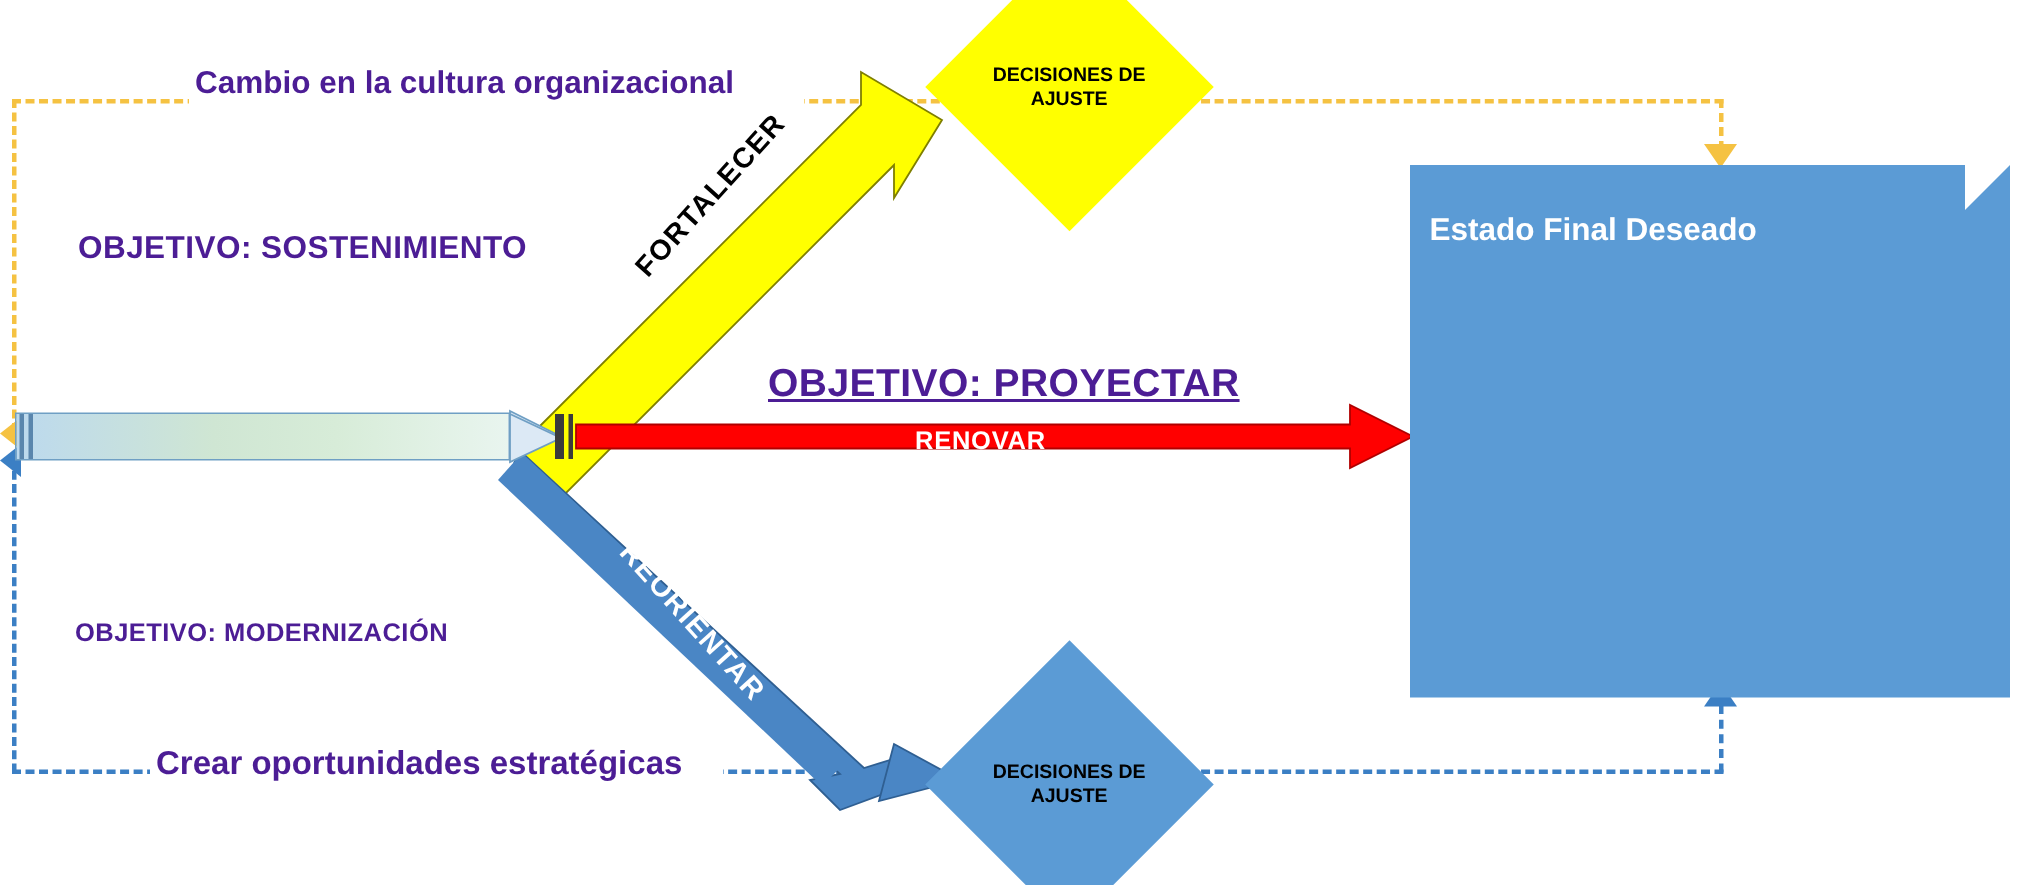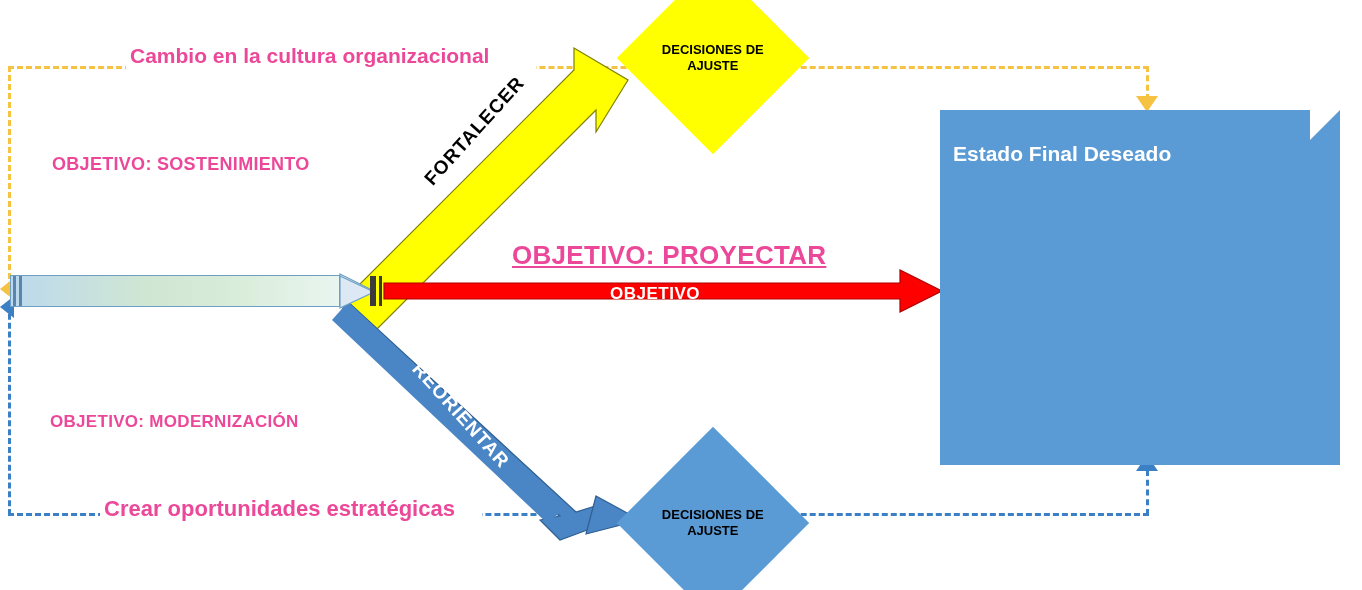--- a/index.html
+++ b/index.html
@@ -13,34 +13,34 @@
     height: 590px;
     background: #ffffff;
     font-family: "Liberation Sans", sans-serif;
     overflow: hidden;
   }
   .abs { position: absolute; }
 
   
   .lbl {
     font-weight: bold;
-    color: #ec4899;
+    color: #4c1d95;
     white-space: nowrap;
   }
   .lbl-culture {
     left: 130px; top: 44px;
     font-size: 21px;
   }
   .lbl-oportunidades {
     left: 104px; top: 496px;
     font-size: 22px;
   }
   .lbl-sostenimiento {
     left: 52px; top: 154px;
-    font-size: 18px;
+    font-size: 21px;
     letter-spacing: .3px;
   }
   .lbl-modernizacion {
     left: 50px; top: 412px;
     font-size: 17px;
     letter-spacing: .3px;
   }
   .lbl-proyectar {
     left: 512px; top: 240px;
     font-size: 26px;
@@ -268,21 +268,21 @@
     <g>
       <polygon points="346,300 576,512 602,504 614,520 560,540 540,520 560,516 338,322" fill="#4a86c5" stroke="#2f5f92" stroke-width="1.2"></polygon>
       <polygon points="348,302 566,506 548,524 332,320" fill="#4a86c5"></polygon>
       <polygon points="596,496 640,520 586,534" fill="#4a86c5" stroke="#2f5f92" stroke-width="1.2"></polygon>
     </g>
 
     <polygon points="340,276 374,292 340,308" fill="#dce9f5" stroke="#6f9fc4" stroke-width="1.2"></polygon>
   </svg>
 
   <div class="abs diag-label lbl-fortalecer">FORTALECER</div>
-  <div class="abs lbl-renovar">OBJETIVO</div>
+  <div class="abs lbl-renovar">RENOVAR</div>
   <div class="abs diag-label lbl-reorientar">REORIENTAR</div>
 
   <div class="abs estrategias-bar">
     <div class="cap" style="left:2px;"></div>
     <div class="cap" style="left:8px;"></div>
   </div>
   <div class="abs bar-endcap"></div>
   <div class="abs bar-endcap2"></div>
 
   <div class="abs diamond diamond-yellow">

